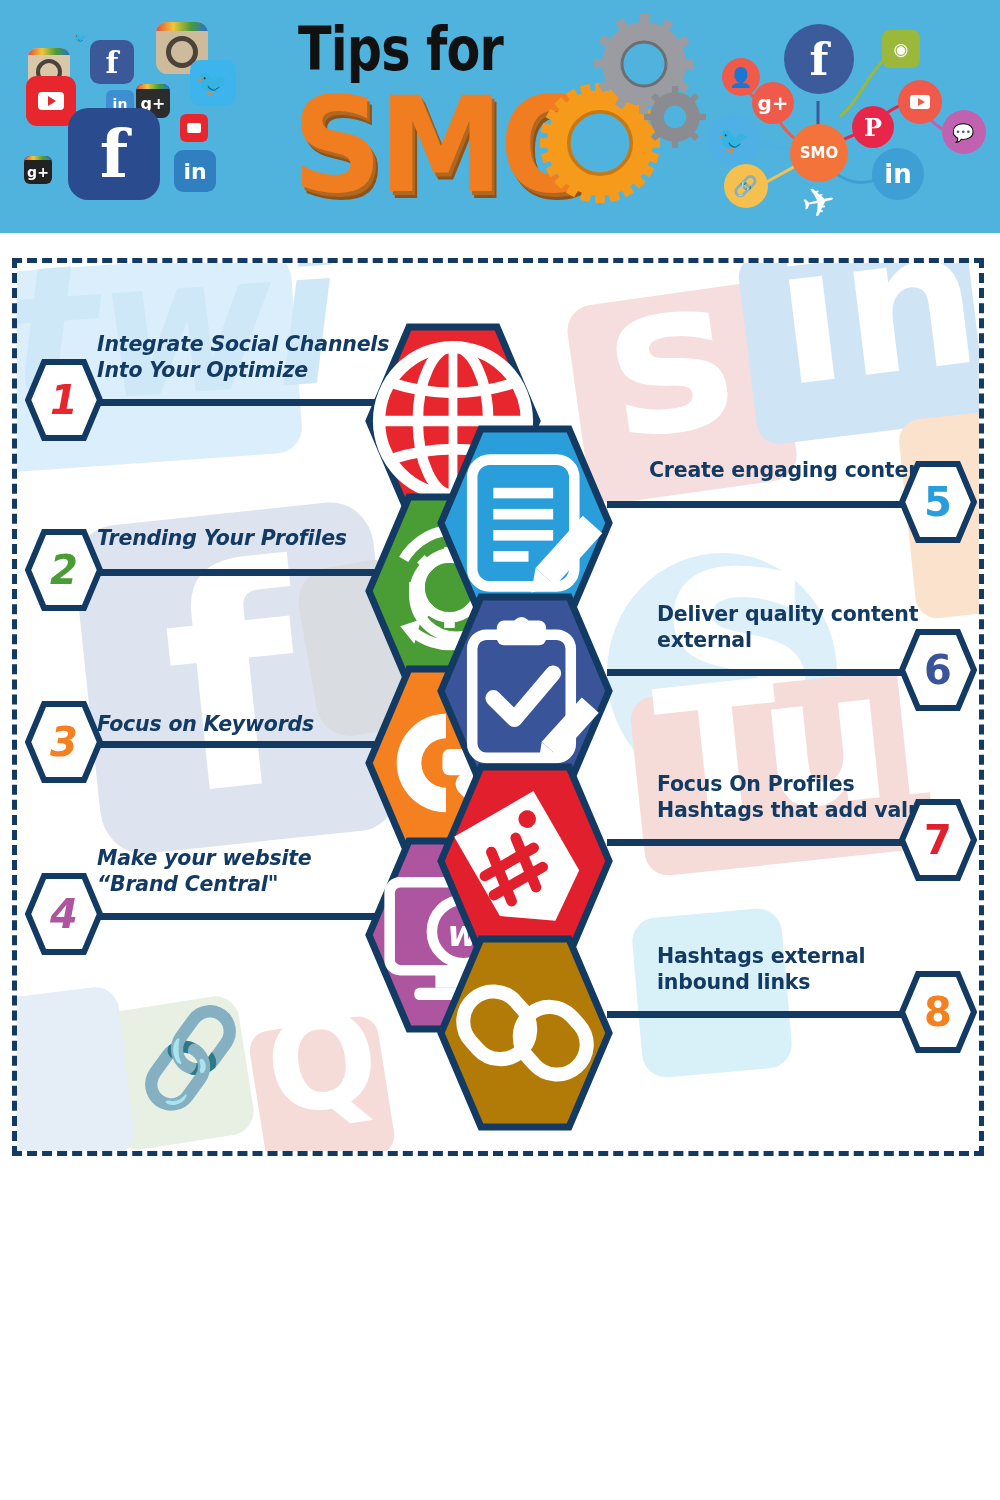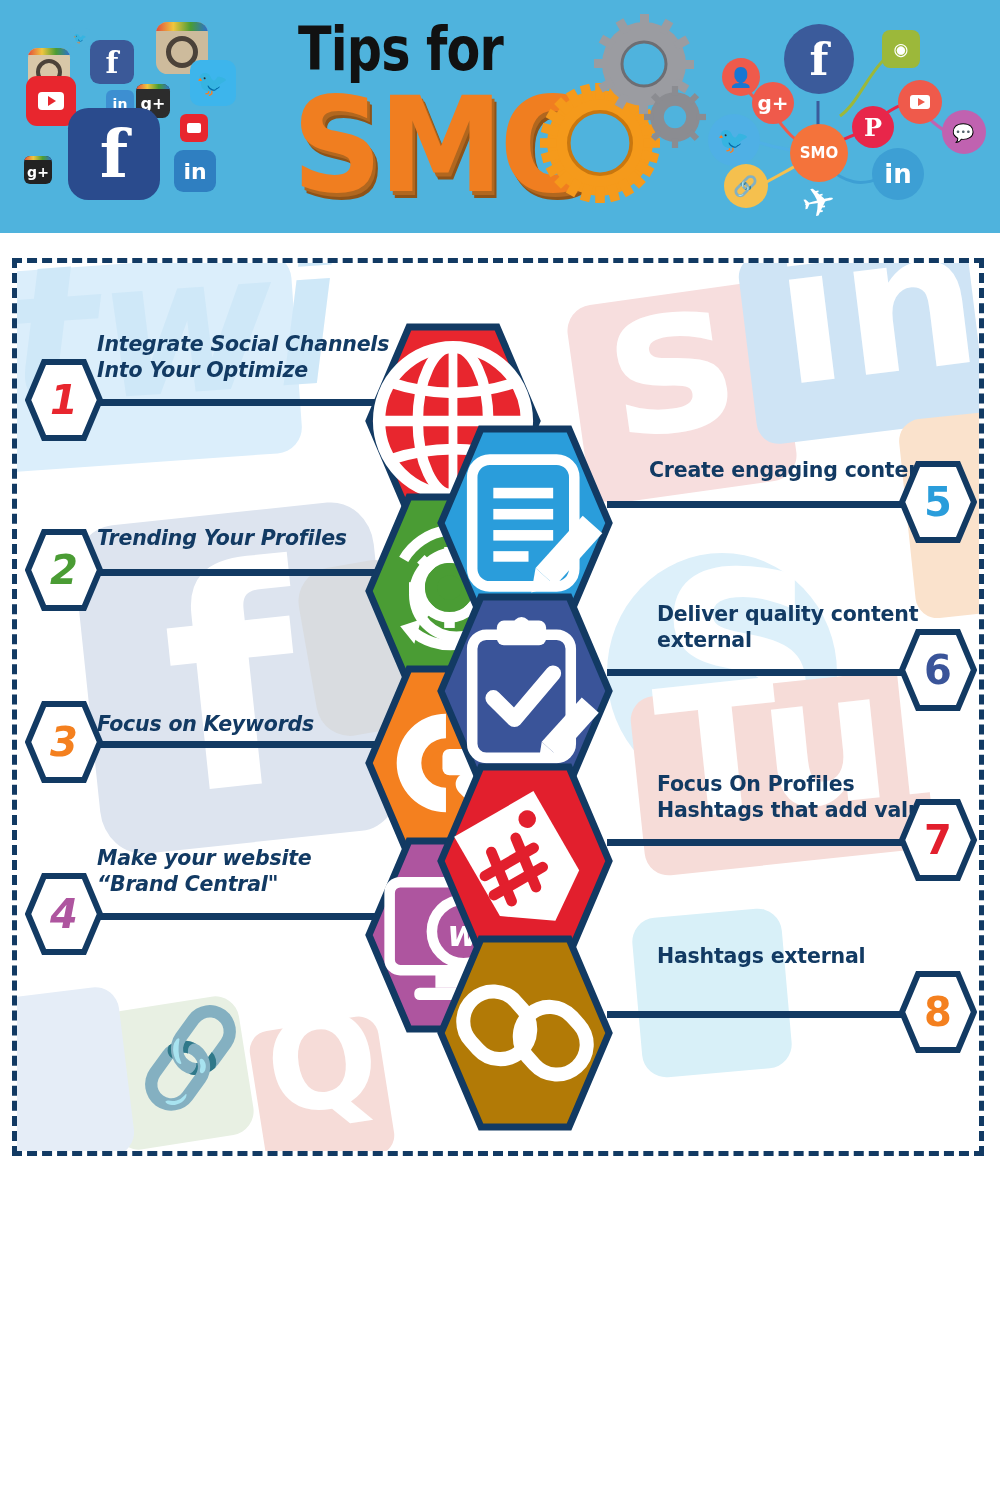--- a/index.html
+++ b/index.html
@@ -471,20 +471,21 @@
               </g>
             </g>
           </svg>
         </div>
       </div>
     </div>
 
     <div class="row row-right" style="top:690px;">
       <div class="label l-right" style="left:198px;top:-10px;width:290px;">
         <div>Hashtags external</div>
+        <div>inbound links</div>
       </div>
       <div class="bar" style="left:148px;top:58px;width:310px;"></div>
       <div class="numhex" style="left:440px;top:18px;">
         <svg class="hexshape" viewBox="0 0 78 82">
           <polygon points="19,3 59,3 75,41 59,79 19,79 3,41" fill="#ffffff" stroke="#123a63" stroke-width="6"></polygon>
         </svg>
         <div class="num" style="color:#f4801f;">8</div>
       </div>
       <div class="iconhex" style="left:-22px;top:-18px;">
         <svg viewBox="0 0 176 196">

